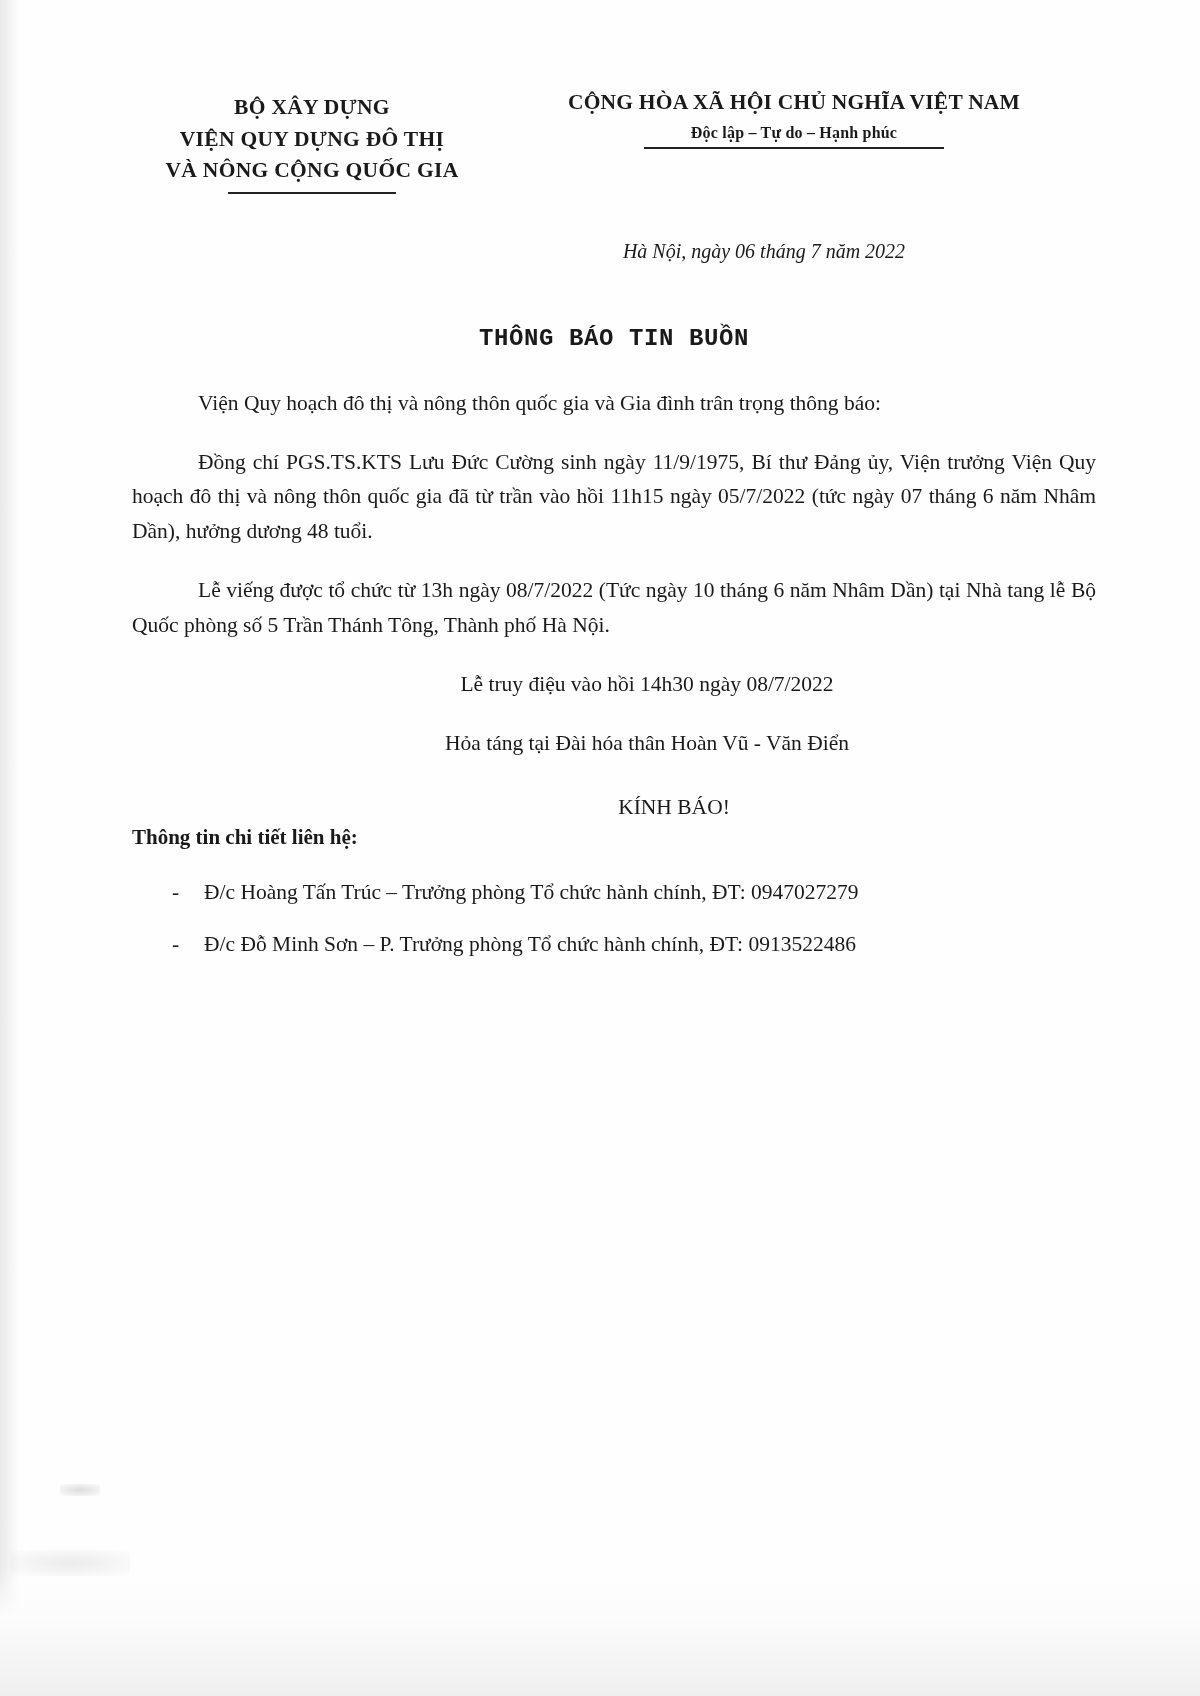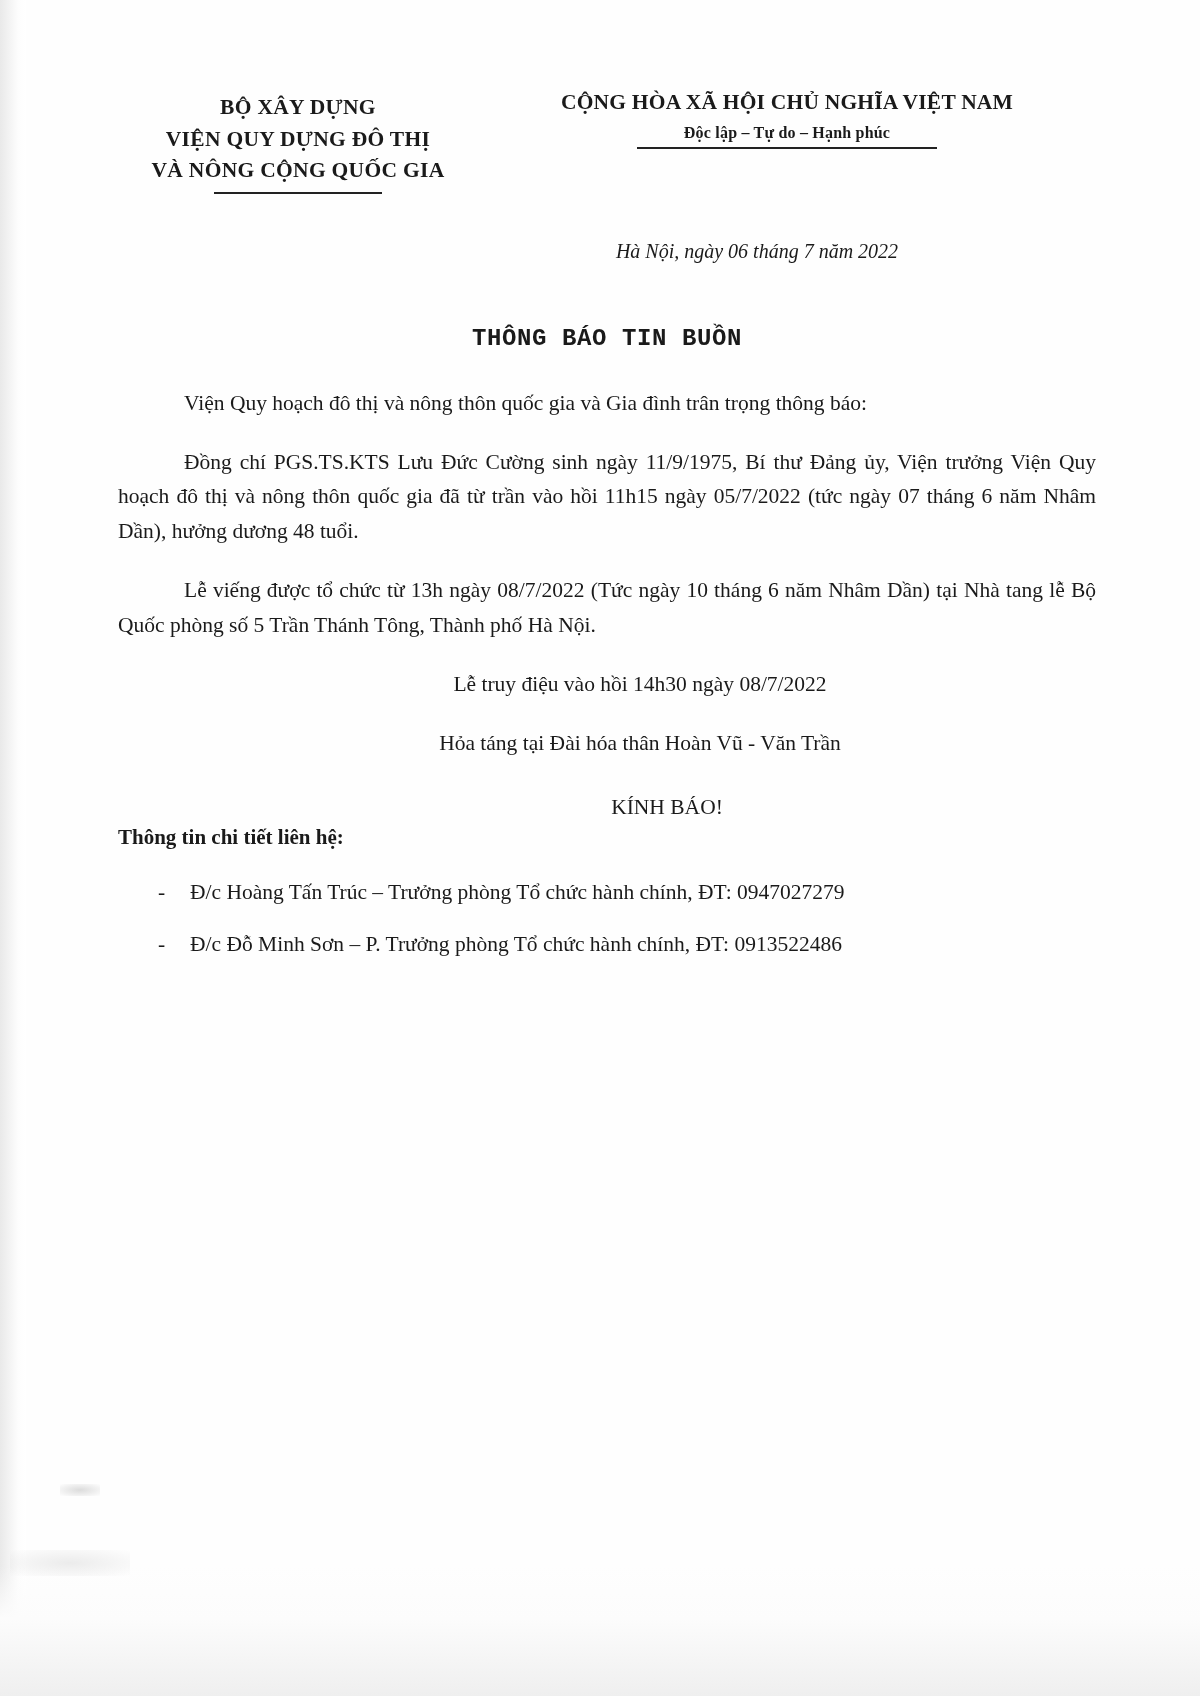--- a/index.html
+++ b/index.html
@@ -41,21 +41,21 @@
   }
   .scan-smudge2 {
     position: absolute;
     left: 10px; bottom: 120px; width: 120px; height: 26px;
     background: radial-gradient(ellipse at center, rgba(150,150,150,0.18), rgba(255,255,255,0));
     pointer-events: none;
   }
 
   .content {
     position: absolute;
-    left: 0; top: 0; right: 0;
+    left: 14px; top: 0; right: 0;
     padding: 86px 104px 0 118px;
   }
 
   
   .header {
     display: flex;
     align-items: flex-start;
     justify-content: flex-start;
   }
   .org-block {
@@ -186,21 +186,21 @@
 
     <div class="date-line">Hà Nội, ngày 06 tháng 7 năm 2022</div>
 
     <div class="doc-title">THÔNG BÁO TIN BUỒN</div>
 
     <div class="body-text">
       <p>Viện Quy hoạch đô thị và nông thôn quốc gia và Gia đình trân trọng thông báo:</p>
       <p>Đồng chí PGS.TS.KTS Lưu Đức Cường sinh ngày 11/9/1975, Bí thư Đảng ủy, Viện trưởng Viện Quy hoạch đô thị và nông thôn quốc gia đã từ trần vào hồi 11h15 ngày 05/7/2022 (tức ngày 07 tháng 6 năm Nhâm Dần), hưởng dương 48 tuổi.</p>
       <p>Lễ viếng được tổ chức từ 13h ngày 08/7/2022 (Tức ngày 10 tháng 6 năm Nhâm Dần) tại Nhà tang lễ Bộ Quốc phòng số 5 Trần Thánh Tông, Thành phố Hà Nội.</p>
       <p class="no-just">Lễ truy điệu vào hồi 14h30 ngày 08/7/2022</p>
-      <p class="no-just">Hỏa táng tại Đài hóa thân Hoàn Vũ - Văn Trần</p>
+      <p class="no-just">Hỏa táng tại Đài hóa thân Hoàn Vũ - Văn Điển</p>
       <div class="kinh-bao">KÍNH BÁO!</div>
     </div>
 
     <div class="contact-heading">Thông tin chi tiết liên hệ:</div>
     <ul class="contact-list">
       <li>
         <span class="dash">-</span>
         <span>Đ/c Hoàng Tấn Trúc – Trưởng phòng Tổ chức hành chính, ĐT: 0947027279</span>
       </li>
       <li>

